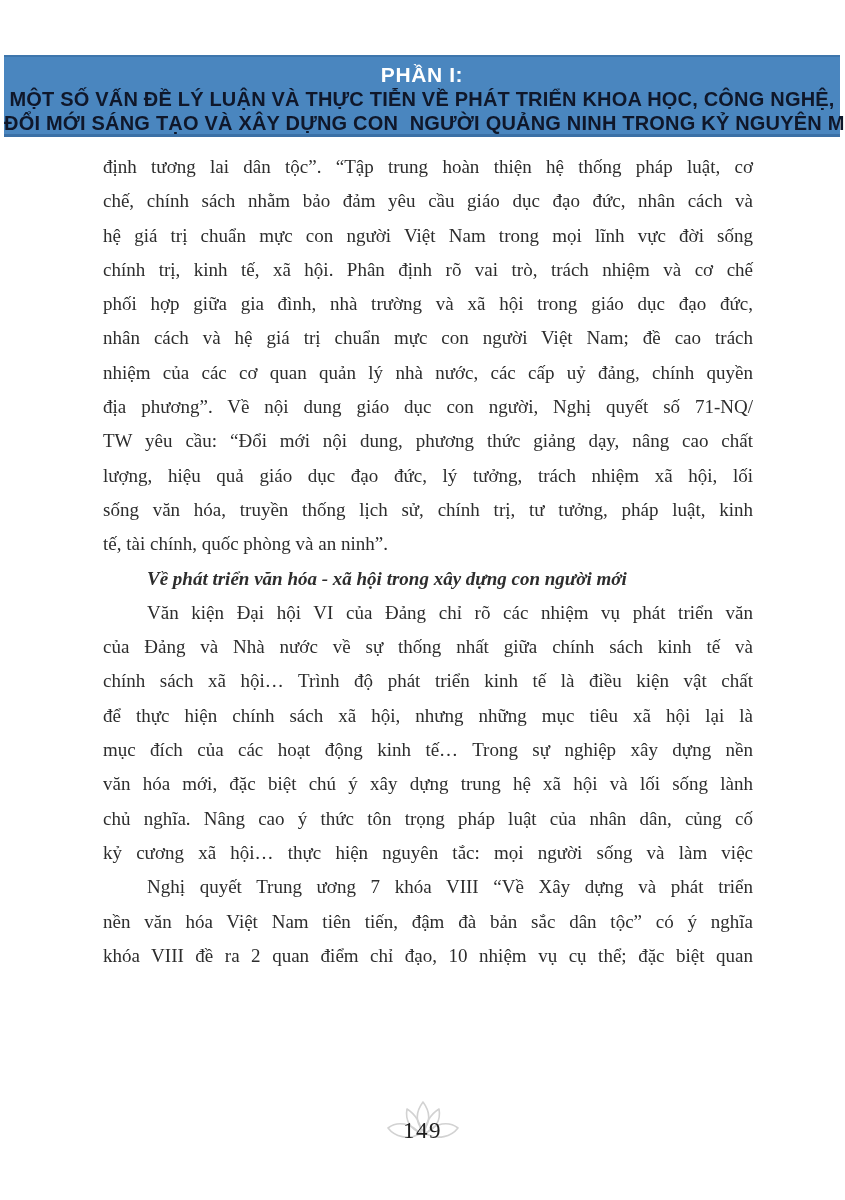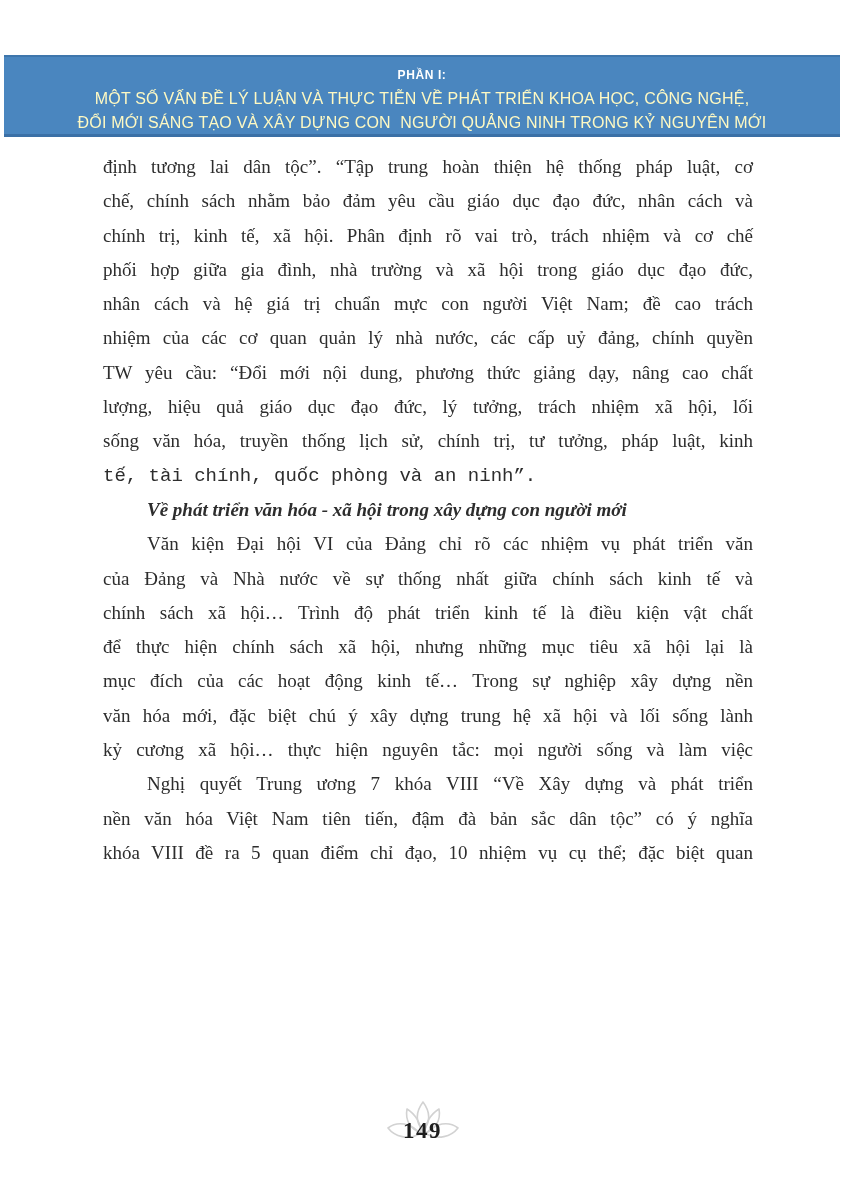--- a/index.html
+++ b/index.html
@@ -21,117 +21,120 @@
     top: 55px; left: 4px; width: 836px; height: 82px;
     background: #4a86bf;
     border-top: 2px solid #3e76ac;
     border-bottom: 3px solid #3b70a6;
     box-sizing: border-box;
     text-align: center;
     font-family: "Liberation Sans", "DejaVu Sans", sans-serif;
   }
   .banner .part {
     margin-top: 6px;
-    font-size: 12px;
+    font-size: 21px;
     font-weight: bold;
     color: #ffffff;
     letter-spacing: 0.6px;
     line-height: 24px;
   }
   .banner .sub {
-    font-size: 16px;
-    font-weight: normal;
-    color: #fef9c3;
+    font-size: 20px;
+    font-weight: bold;
+    color: #0f172a;
     letter-spacing: 0.2px;
     line-height: 24px;
     white-space: pre;
   }
 
   
   .body-text {
     position: absolute;
     top: 150px; left: 103px; width: 650px;
     font-size: 19px;
     line-height: 34.3px;
     color: #2d2d2d;
   }
   .line {
     height: 34.3px;
     text-align: justify;
     text-align-last: justify;
     white-space: normal;
   }
-  .line.end { text-align-last: left; font-family: Liberation Mono, monospace; }
+  .line.end { text-align-last: left; }
   .line.indent { text-indent: 44px; }
   .heading-line {
     font-weight: bold;
     font-style: italic;
     text-align: center;
     text-align-last: left;
     text-indent: 44px;
   }
 
   
   .lotus {
     position: absolute;
     left: 384px; top: 1100px;
     width: 78px; height: 50px;
   }
   .page-num {
     position: absolute;
     left: 0; top: 1118px; width: 845px;
     text-align: center;
     font-size: 23px;
-    font-weight: bold;
+    font-weight: normal;
     color: #1e1e1e;
     letter-spacing: 1.5px;
   }
 </style>
 </head>
 <body>
 
 <div class="page">
 
   <div class="banner">
     <div class="part">PHẦN I:</div>
     <div class="sub">MỘT SỐ VẤN ĐỀ LÝ LUẬN VÀ THỰC TIỄN VỀ PHÁT TRIỂN KHOA HỌC, CÔNG NGHỆ,</div>
     <div class="sub">ĐỔI MỚI SÁNG TẠO VÀ XÂY DỰNG CON  NGƯỜI QUẢNG NINH TRONG KỶ NGUYÊN MỚI</div>
   </div>
 
   <div class="body-text">
 
     <div class="para">
       <div class="line">định tương lai dân tộc”. “Tập trung hoàn thiện hệ thống pháp luật, cơ</div>
       <div class="line">chế, chính sách nhằm bảo đảm yêu cầu giáo dục đạo đức, nhân cách và</div>
+      <div class="line">hệ giá trị chuẩn mực con người Việt Nam trong mọi lĩnh vực đời sống</div>
       <div class="line">chính trị, kinh tế, xã hội. Phân định rõ vai trò, trách nhiệm và cơ chế</div>
       <div class="line">phối hợp giữa gia đình, nhà trường và xã hội trong giáo dục đạo đức,</div>
       <div class="line">nhân cách và hệ giá trị chuẩn mực con người Việt Nam; đề cao trách</div>
       <div class="line">nhiệm của các cơ quan quản lý nhà nước, các cấp uỷ đảng, chính quyền</div>
+      <div class="line">địa phương”. Về nội dung giáo dục con người, Nghị quyết số 71-NQ/</div>
       <div class="line">TW yêu cầu: “Đổi mới nội dung, phương thức giảng dạy, nâng cao chất</div>
       <div class="line">lượng, hiệu quả giáo dục đạo đức, lý tưởng, trách nhiệm xã hội, lối</div>
       <div class="line">sống văn hóa, truyền thống lịch sử, chính trị, tư tưởng, pháp luật, kinh</div>
       <div class="line end">tế, tài chính, quốc phòng và an ninh”.</div>
     </div>
 
     <div class="line heading-line">Về phát triển văn hóa - xã hội trong xây dựng con người mới</div>
 
     <div class="para">
       <div class="line indent">Văn kiện Đại hội VI của Đảng chỉ rõ các nhiệm vụ phát triển văn</div>
       <div class="line">của Đảng và Nhà nước về sự thống nhất giữa chính sách kinh tế và</div>
       <div class="line">chính sách xã hội… Trình độ phát triển kinh tế là điều kiện vật chất</div>
       <div class="line">để thực hiện chính sách xã hội, nhưng những mục tiêu xã hội lại là</div>
       <div class="line">mục đích của các hoạt động kinh tế… Trong sự nghiệp xây dựng nền</div>
       <div class="line">văn hóa mới, đặc biệt chú ý xây dựng trung hệ xã hội và lối sống lành</div>
+      <div class="line">chủ nghĩa. Nâng cao ý thức tôn trọng pháp luật của nhân dân, củng cố</div>
       <div class="line">kỷ cương xã hội… thực hiện nguyên tắc: mọi người sống và làm việc</div>
     </div>
 
     <div class="para">
       <div class="line indent">Nghị quyết Trung ương 7 khóa VIII “Về Xây dựng và phát triển</div>
       <div class="line">nền văn hóa Việt Nam tiên tiến, đậm đà bản sắc dân tộc” có ý nghĩa</div>
-      <div class="line">khóa VIII đề ra 5 quan điểm chỉ đạo, 10 nhiệm vụ cụ thể; đặc biệt quan</div>
+      <div class="line">khóa VIII đề ra 2 quan điểm chỉ đạo, 10 nhiệm vụ cụ thể; đặc biệt quan</div>
     </div>
 
   </div>
 
   <div class="lotus">
     <svg width="78" height="50" viewBox="0 0 78 50" xmlns="http://www.w3.org/2000/svg">
       <g fill="none" stroke="#d2d2d2" stroke-width="1.6" stroke-linejoin="round">
         <path d="M39 2 C31.5 12 31.5 22 39 31 C46.5 22 46.5 12 39 2 Z"></path>
         <path d="M23 9 C21 20 26 29 37 33 C37 24 32 14.5 23 9 Z"></path>
         <path d="M55 9 C57 20 52 29 41 33 C41 24 46 14.5 55 9 Z"></path>

